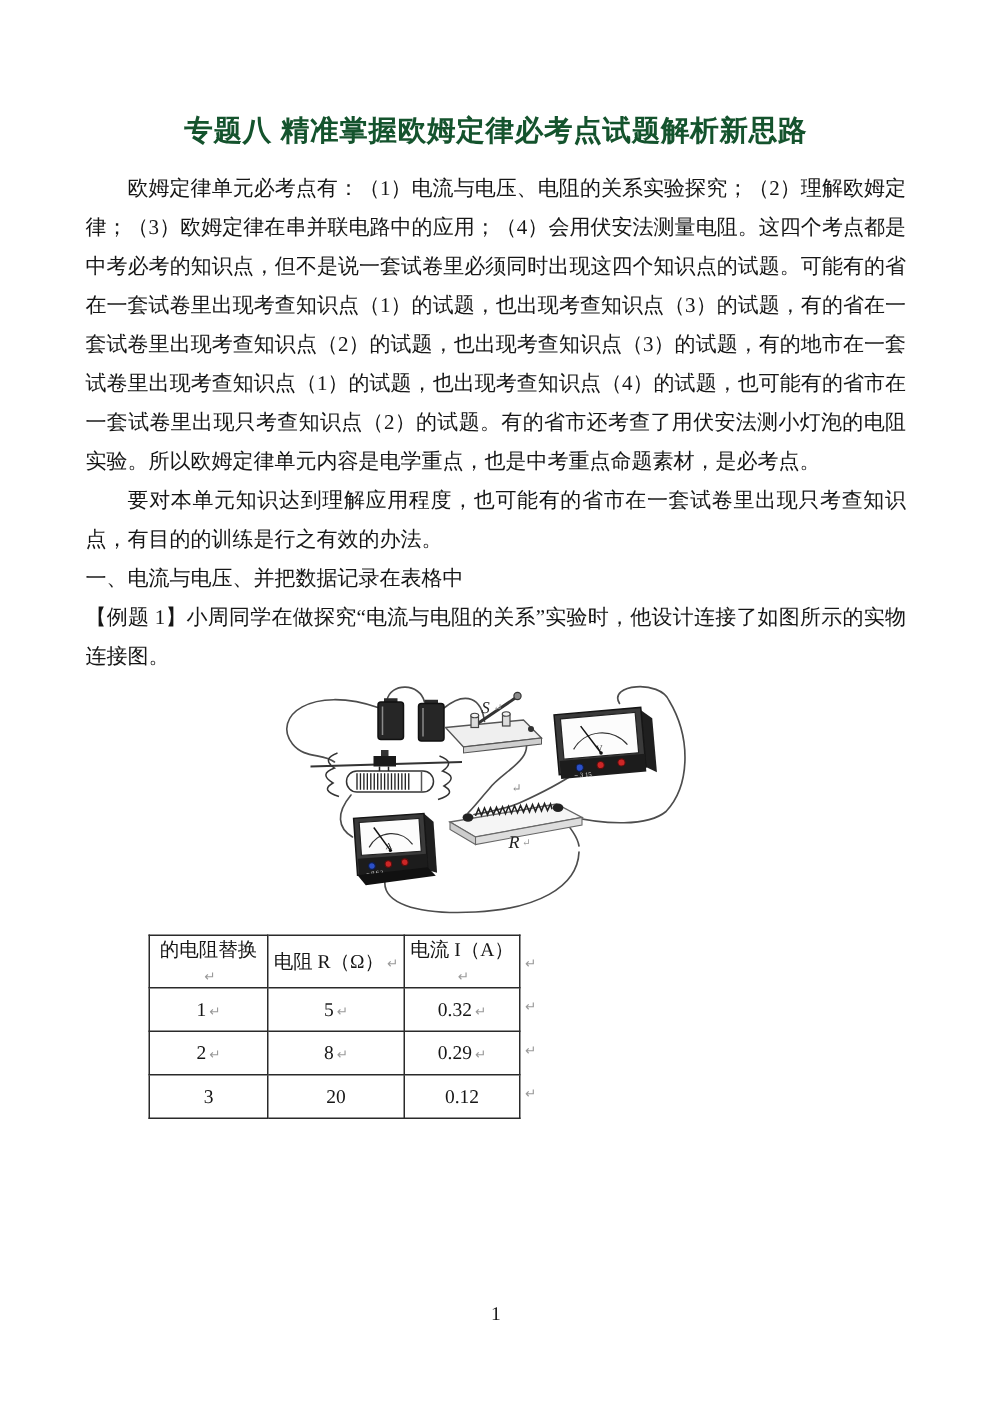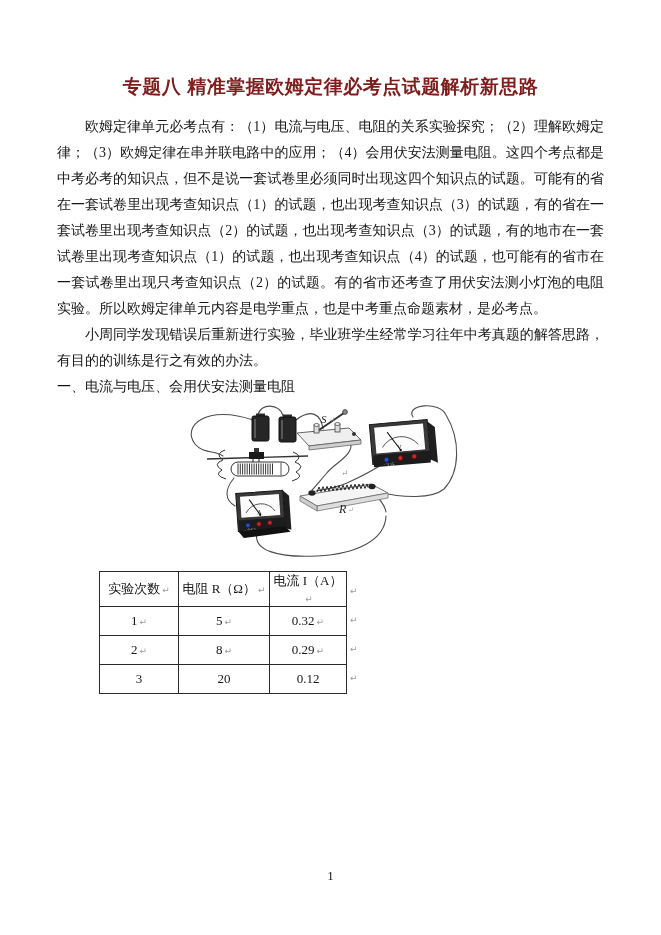--- a/index.html
+++ b/index.html
@@ -1,20 +1,20 @@
 <!DOCTYPE html>
 <html><head>
 <meta charset="utf-8">
 <style>
   html,body{margin:0;padding:0;background:#ffffff;}
   .page{position:relative;width:661px;height:935px;background:#fff;overflow:hidden;
         font-family:"Liberation Serif","DejaVu Serif",serif;color:#161616;}
   .doc-title{margin:74px 20px 0;text-align:center;
         font-family:"Liberation Sans","DejaVu Sans",sans-serif;
-        font-weight:bold;font-size:19px;color:#7f1d1d;letter-spacing:0.5px;}
+        font-weight:bold;font-size:19px;color:#14532d;letter-spacing:0.5px;}
   .content{margin:14px 57px 0 57px;font-size:14px;line-height:26px;text-align:justify;}
   .content p{margin:0;}
   .indent{text-indent:2em;}
   .fig{position:relative;height:166px;}
   .fig svg{display:block;margin-left:88px;}
   .table-wrap{position:relative;width:fit-content;margin:5px 0 6px 42px;}
   table.data{border-collapse:collapse;font-size:13px;text-align:center;line-height:normal;}
   table.data td{border:1px solid #2a2a2a;height:28px;padding:0 2px;}
   td.c1{width:74px;} td.c2{width:86px;} td.c3{width:72px;}
   .pmark{color:#9a9a9a;font-size:9px;margin-left:2px;font-family:"DejaVu Sans",sans-serif;}
@@ -28,22 +28,23 @@
 </style>
 </head>
 <body>
 
 <div class="page">
 
   <h1 class="doc-title">专题八 精准掌握欧姆定律必考点试题解析新思路</h1>
 
   <div class="content">
     <p class="indent">欧姆定律单元必考点有：（1）电流与电压、电阻的关系实验探究；（2）理解欧姆定律；（3）欧姆定律在串并联电路中的应用；（4）会用伏安法测量电阻。这四个考点都是中考必考的知识点，但不是说一套试卷里必须同时出现这四个知识点的试题。可能有的省在一套试卷里出现考查知识点（1）的试题，也出现考查知识点（3）的试题，有的省在一套试卷里出现考查知识点（2）的试题，也出现考查知识点（3）的试题，有的地市在一套试卷里出现考查知识点（1）的试题，也出现考查知识点（4）的试题，也可能有的省市在一套试卷里出现只考查知识点（2）的试题。有的省市还考查了用伏安法测小灯泡的电阻实验。所以欧姆定律单元内容是电学重点，也是中考重点命题素材，是必考点。</p>
-    <p class="indent">小周同学发现错误后重新进行实验，毕业班学生经常学习往年中考真题的解答思路，有目的的训练是行之有效的办法。</p>
-    <p>一、电流与电压、会用伏安法测量电阻</p>
+    <p class="indent">要对本单元知识达到理解应用程度，也可能有的省市在一套试卷里出现只考查知识点，有目的的训练是行之有效的办法。</p>
+    <p>一、电流与电压、并把数据记录在表格中</p>
+    <p>【例题 1】小周同学在做探究“电流与电阻的关系”实验时，他设计连接了如图所示的实物连接图。</p>
 
     <div class="fig">
       <svg width="335" height="164" viewBox="0 0 335 164">
 
         <path class="wire" d="M113,15 C115,3 135,3 138,16"></path>
         <path class="wire" d="M108,20 C62,4 36,26 50,44 C58,54 70,50 78,56"></path>
         <path class="wire" d="M151,20 C166,8 176,14 178,29"></path>
         <path class="wire" d="M205,40 C211,55 190,62 181,74 C174,82 171,86 167,90"></path>
         <path class="wire" d="M268,17 C260,4 295,1 301,15 C316,40 315,72 299,89 C287,99 258,98 234,92"></path>
         <path class="wire" d="M239,63 C226,72 213,78 202,83 C193,87 183,89 171,91"></path>
@@ -147,21 +148,21 @@
         <text x="203" y="112" font-size="7" fill="#999">↵</text>
         <text x="196" y="76" font-size="8" fill="#888">↵</text>
       </svg>
     </div>
 
 
     <div class="table-wrap">
       <table class="data">
         <tbody>
           <tr>
-            <td class="c1"><span>实验次数</span><span class="pmark">↵</span></td>
+            <td class="c1"><span>的电阻替换</span><span class="pmark">↵</span></td>
             <td class="c2"><span>电阻 R（Ω）</span><span class="pmark">↵</span></td>
             <td class="c3"><span>电流 I（A）</span><span class="pmark">↵</span></td>
           </tr>
           <tr>
             <td class="c1"><span>1</span><span class="pmark">↵</span></td>
             <td class="c2"><span>5</span><span class="pmark">↵</span></td>
             <td class="c3"><span>0.32</span><span class="pmark">↵</span></td>
           </tr>
           <tr>
             <td class="c1"><span>2</span><span class="pmark">↵</span></td>

